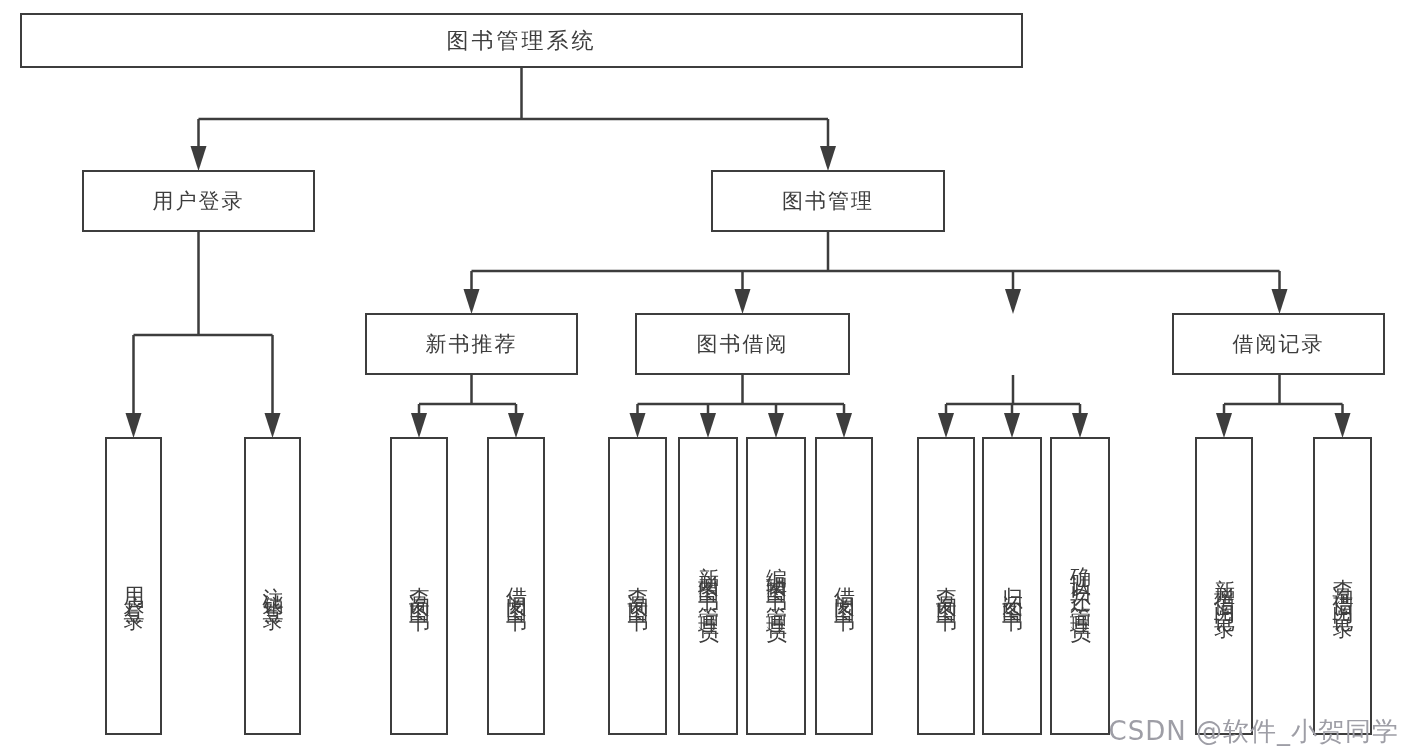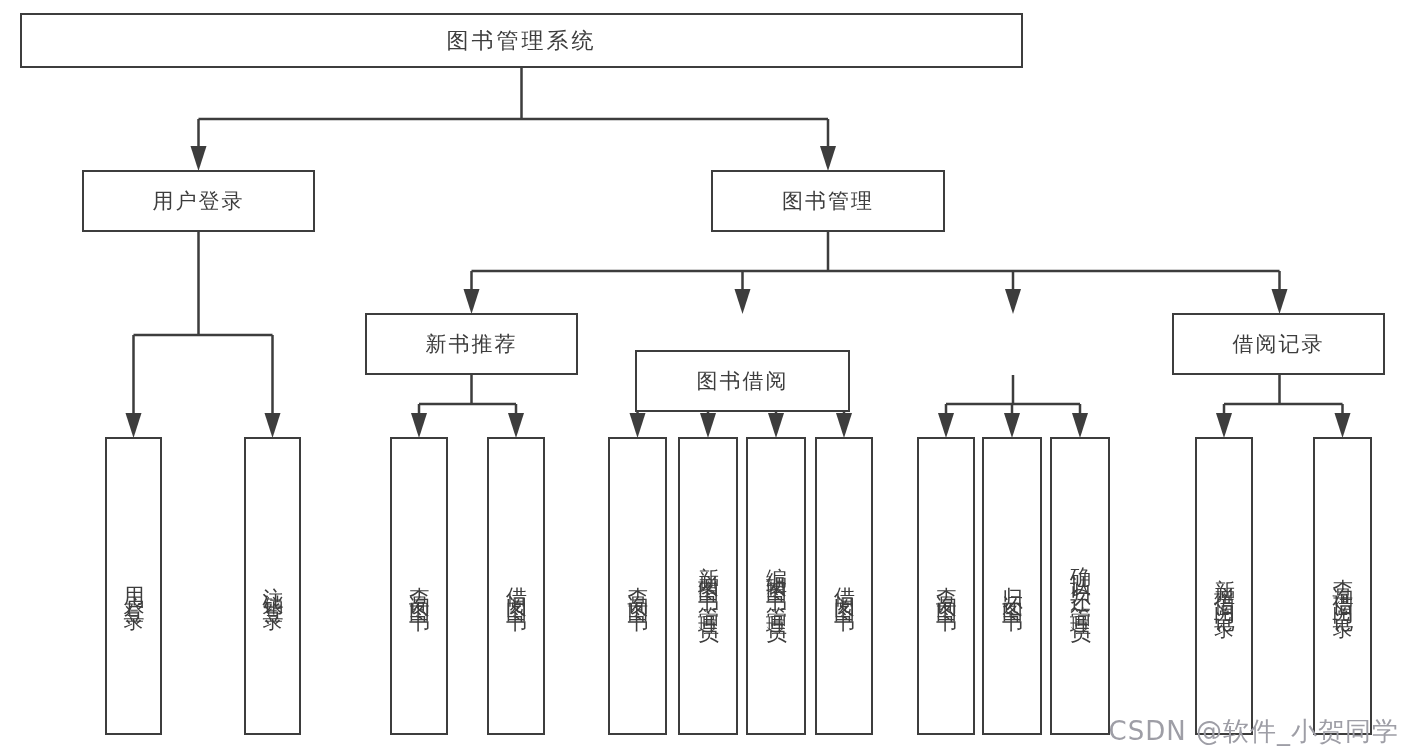--- a/index.html
+++ b/index.html
@@ -101,21 +101,21 @@
       <polygon points="1334.5,413 1350.5,413 1342.5,438"></polygon>
     </g>
   </svg>
 
   <div class="box h root" style="left:20px; top:13px; width:1003px; height:55px;">图书管理系统</div>
 
   <div class="box h" style="left:82px; top:170px; width:233px; height:62px;">用户登录</div>
   <div class="box h" style="left:711px; top:170px; width:234px; height:62px;">图书管理</div>
 
   <div class="box h" style="left:365px; top:313px; width:213px; height:62px;">新书推荐</div>
-  <div class="box h" style="left:635px; top:313px; width:215px; height:62px;margin-top:37px;">图书借阅</div>
+  <div class="box h" style="left:635px; top:313px; width:215px; height:62px;">图书借阅</div>
   <div class="box h" style="left:1172px; top:313px; width:213px; height:62px;">借阅记录</div>
 
   <div class="box v" style="left:105px; top:437px; width:57px; height:298px;">
     <span>用户登录</span>
   </div>
   <div class="box v" style="left:244px; top:437px; width:57px; height:298px;">
     <span>注销登录</span>
   </div>
 
   <div class="box v" style="left:390px; top:437px; width:58px; height:298px;">

